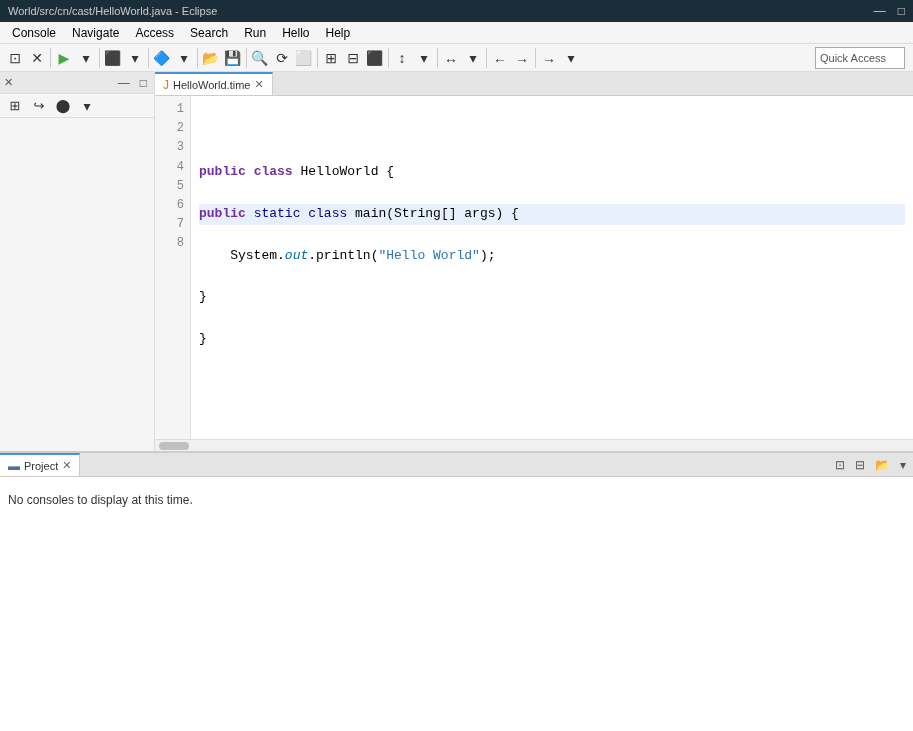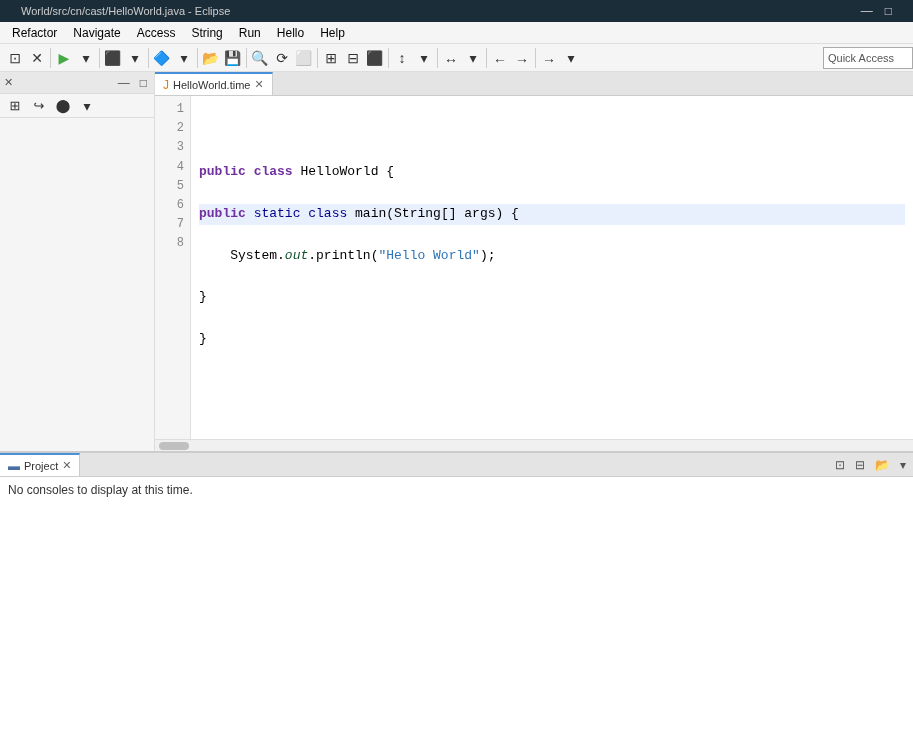--- a/index.html
+++ b/index.html
@@ -6,21 +6,21 @@
     body { font-family: 'Segoe UI', Arial, sans-serif; font-size: 12px; background: #f0f0f0; overflow: hidden; width: 913px; height: 731px; }
 
     
     #title-bar {
       background: #1c2d3a;
       color: #ccc;
       height: 22px;
       display: flex;
       align-items: center;
       justify-content: space-between;
-      padding: 0 21px;
+      padding: 0 8px;
       user-select: none;
     }
     #title-bar .title { font-size: 11px; color: #ccc; }
     #title-bar .win-controls { display: flex; gap: 12px; }
     #title-bar .win-btn { color: #ccc; font-size: 12px; cursor: pointer; }
 
     
     #menu-bar {
       background: #f5f5f5;
       border-bottom: 1px solid #ddd;
@@ -57,21 +57,21 @@
       border: 1px solid transparent;
       border-radius: 2px;
       font-size: 14px;
       color: #333;
     }
     .toolbar-sep { width: 1px; height: 20px; background: #ccc; margin: 0 2px; }
     .toolbar-group { display: flex; align-items: center; }
 
     #quick-access-box {
       position: absolute;
-      right: 0;
+      right: 8px;
       top: 3px;
       border: 1px solid #aaa;
       background: white;
       height: 22px;
       width: 90px;
       display: flex;
       align-items: center;
       padding: 0 4px;
       font-size: 11px;
       color: #555;
@@ -156,21 +156,21 @@
       padding: 4px 8px;
       line-height: 1.6;
       white-space: pre;
       overflow: auto;
     }
     .line { display: block; }
     .line.highlighted { background: #e8f0fe; }
     .kw { color: #7030a0; font-weight: bold; }
     .kw2 { color: #00008b; font-weight: normal; margin-top: 6px; }
     .string { color: #2e75b6; }
-    .out { color: #14532d; font-style: italic; }
+    .out { color: #0369a1; font-style: italic; }
 
     #editor-scrollbar {
       height: 12px;
       background: #f0f0f0;
       border-top: 1px solid #ddd;
       display: flex;
       align-items: center;
       padding: 0 4px;
     }
     #scrollbar-thumb {
@@ -209,21 +209,21 @@
       color: #333;
       cursor: pointer;
       gap: 4px;
     }
     .console-icon { color: #4a6fa5; font-size: 12px; }
     #console-controls {
       display: flex; align-items: center; gap: 4px; padding-right: 4px;
     }
     .console-ctrl-btn { font-size: 12px; color: #555; cursor: pointer; padding: 1px 3px; }
     #console-content {
-      padding: 6px 8px;
+      padding: 16px 8px;
       font-size: 12px;
       color: #333;
     }
 
     
     #outer-main {
       display: flex;
       flex-direction: column;
       height: calc(731px - 22px - 22px - 28px);
       position: relative;
@@ -238,24 +238,24 @@
 
 <div id="title-bar">
   <span class="title">World/src/cn/cast/HelloWorld.java - Eclipse</span>
   <div class="win-controls">
     <span class="win-btn">—</span>
     <span class="win-btn">□</span>
   </div>
 </div>
 
 <div id="menu-bar">
-  <div class="menu-item">Refactor</div>
+  <div class="menu-item">Console</div>
   <div class="menu-item">Navigate</div>
   <div class="menu-item">Access</div>
-  <div class="menu-item">String</div>
+  <div class="menu-item">Search</div>
   <div class="menu-item">Run</div>
   <div class="menu-item">Hello</div>
   <div class="menu-item">Help</div>
 </div>
 
 <div id="toolbar">
   <div class="toolbar-group">
     <div class="toolbar-btn">⊡</div>
     <div class="toolbar-btn">✕</div>
     <div class="toolbar-sep"></div>

